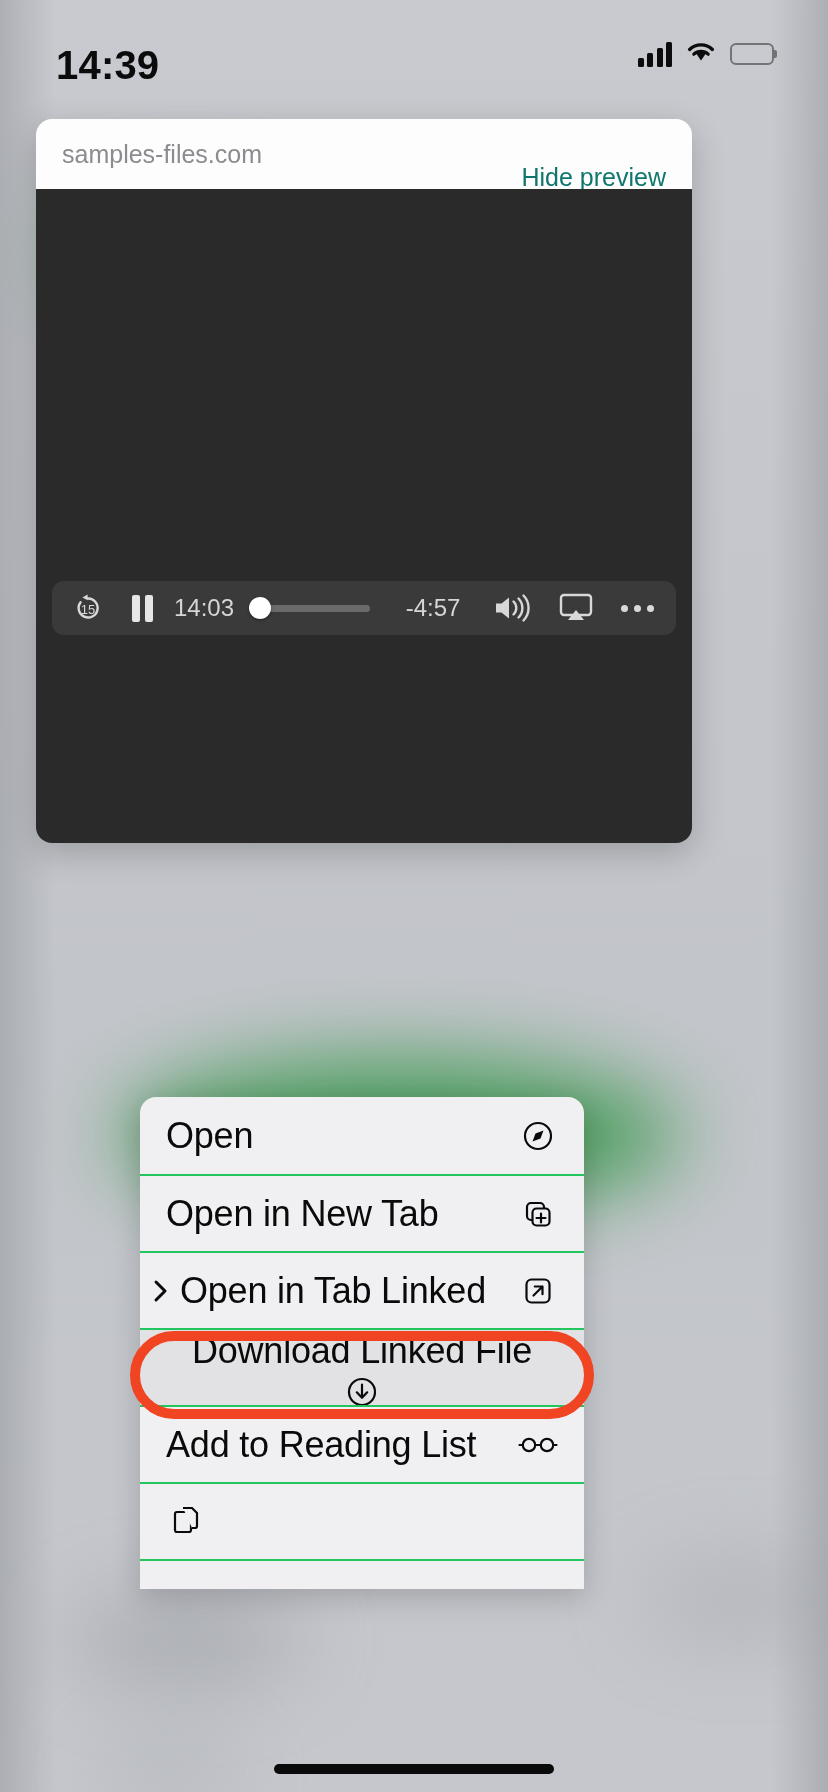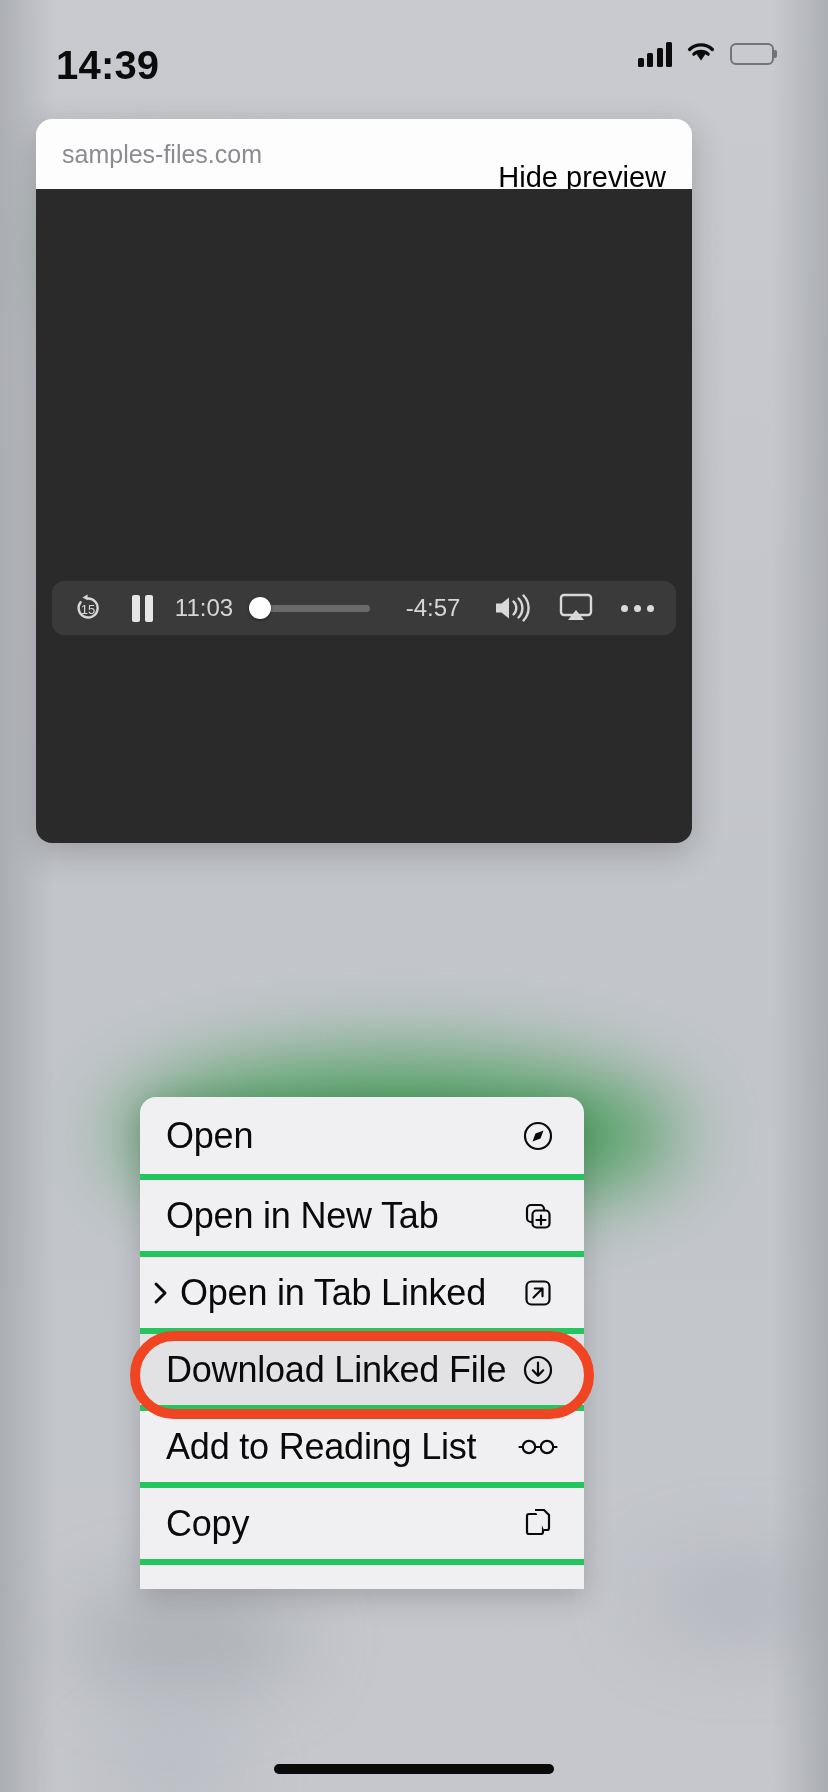--- a/index.html
+++ b/index.html
@@ -62,21 +62,21 @@
     position:absolute; left:36px; top:119px; width:656px; height:724px;
     border-radius:16px; overflow:hidden; z-index:20;
     box-shadow:0 10px 34px rgba(0,0,0,.20);
   }
   #preview-header {
     height:70px; background:#fdfdfd;
     display:flex; align-items:center; justify-content:space-between;
     padding:0 26px;
   }
   #preview-header .domain { font-size:25px; color:#8b8b90; }
-  #preview-header .hide   { font-size:29px; color:#000000;margin-top:47px; }
+  #preview-header .hide   { font-size:25px; color:#0f766e;margin-top:47px; }
   #preview-body {
     height:870px; background:#2a2a2a; position:relative;
   }
 
   
   #video-controls {
     position:absolute; left:16px; right:16px; top:392px; height:54px;
     background:#3a3a3a; border-radius:12px;
     display:flex; align-items:center; gap:4px; padding:0 16px;
   }
@@ -114,32 +114,32 @@
   
   #context-menu {
     position:absolute; left:140px; top:1097px; width:444px;
     background:#f0f0f2; border-radius:16px 16px 0 0;
     overflow:hidden; z-index:30;
     box-shadow:0 8px 30px rgba(0,0,0,.18);
   }
   .menu-row {
     height:77px; display:flex; align-items:center;
     padding:0 26px 0 26px; position:relative;
-    border-top:6px solid #22c55e;
+    border-top:2px solid #22c55e;
   }
   .menu-row:first-child { border-top:none; }
   .menu-row .chevron {
     width:22px; flex:none; margin-right:8px; margin-left:-16px;
     display:flex; align-items:center; justify-content:center;
   }
   .menu-row .label {
     flex:1 1 auto; font-size:36px; color:#0a0a0a; letter-spacing:-.2px;
   }
   .menu-row .mi { width:40px; height:40px; flex:none; display:flex; align-items:center; justify-content:center; }
-  .menu-row.highlight { background:#e2e2e4; }
+  .menu-row.highlight { background:#e2e2e4;flex-direction:column; }
   .menu-row.partial { height:30px; }
 
   
   #annotation {
     position:absolute; left:130px; top:1331px; width:464px; height:88px;
     border:10px solid #f04422; border-radius:46px;
     z-index:35; pointer-events:none;
   }
 
   
@@ -201,21 +201,21 @@
           <path d="M19.6 6.4 L19.6 12.2 L14.4 9.6 Z" fill="#d8d8d8"></path>
         </svg>
         <span class="num">15</span>
       </div>
 
       <div class="ctl pause">
           <b></b>
           <b></b>
         </div>
 
-      <span class="time elapsed">11:03</span>
+      <span class="time elapsed">14:03</span>
 
       <div class="scrubber">
         <span class="track"></span>
         <span class="knob" style="left: 2%;"></span>
       </div>
 
       <span class="time remain">-4:57</span>
 
       <div class="ctl vol">
         <svg width="46" height="34" viewBox="0 0 46 34">
@@ -296,21 +296,20 @@
     <span class="mi">
       <svg width="40" height="26" viewBox="0 0 40 26">
         <circle cx="11" cy="13" r="6.2" stroke="#0a0a0a" stroke-width="2.2" fill="none"></circle>
         <circle cx="29" cy="13" r="6.2" stroke="#0a0a0a" stroke-width="2.2" fill="none"></circle>
         <path d="M17.2 13 h5.6 M1.5 13 h3.3 M35.2 13 h3.3" stroke="#0a0a0a" stroke-width="2.2" stroke-linecap="round"></path>
       </svg>
     </span>
   </div>
 
   <div class="menu-row">
-    <span class="label">Copy</span>
     <span class="mi">
       <svg width="36" height="36" viewBox="0 0 36 36">
         <path d="M9 8 h9 l5 5 v13 a2 2 0 0 1 -2 2 H9 a2 2 0 0 1 -2 -2 V10 a2 2 0 0 1 2 -2 Z" stroke="#0a0a0a" stroke-width="2.2" fill="#f0f0f2"></path>
         <path d="M15 4 h9 l5 5 v13 a2 2 0 0 1 -2 2 h-3" stroke="#0a0a0a" stroke-width="2.2" fill="#f0f0f2"></path>
       </svg>
     </span>
   </div>
 
   <div class="menu-row partial"></div>
 

